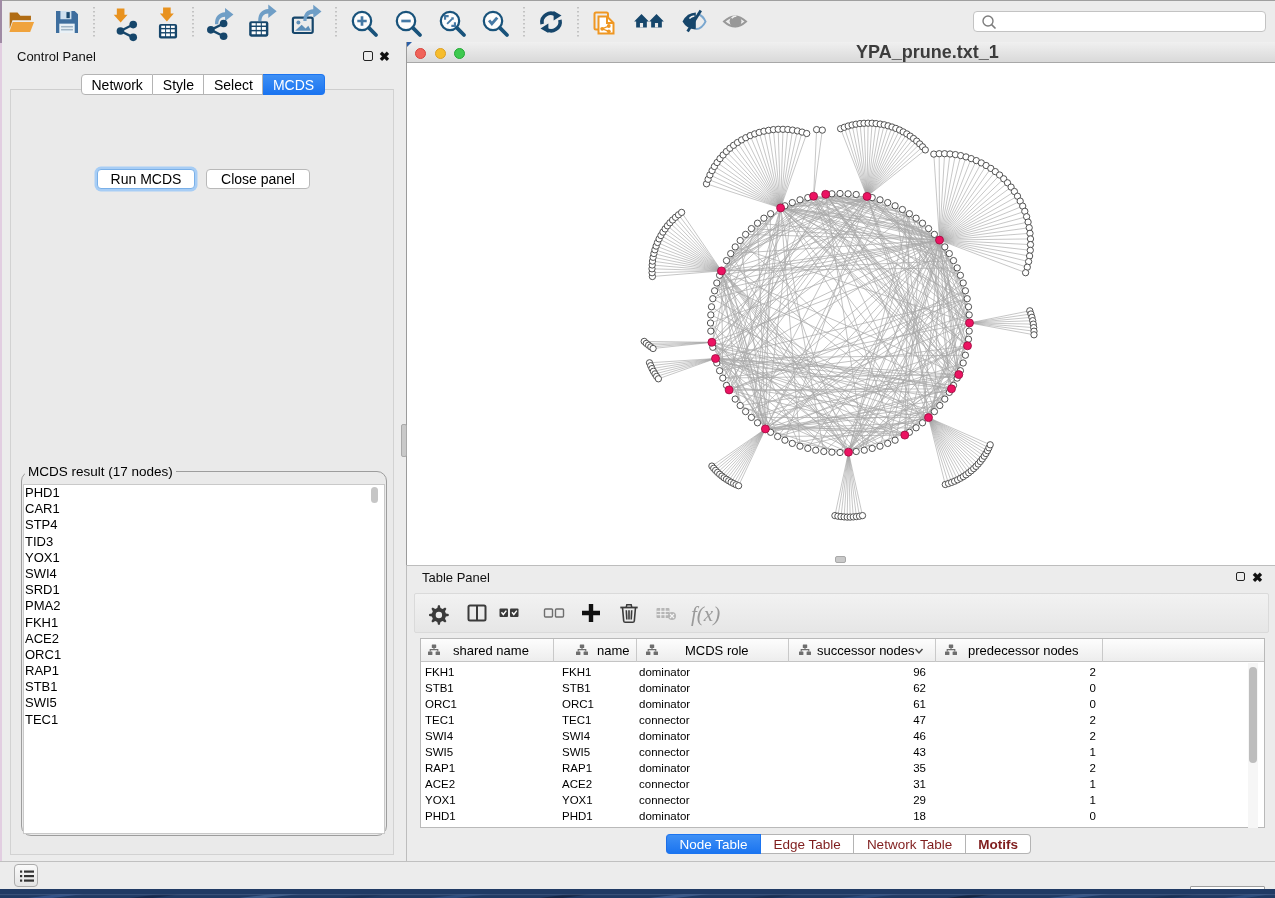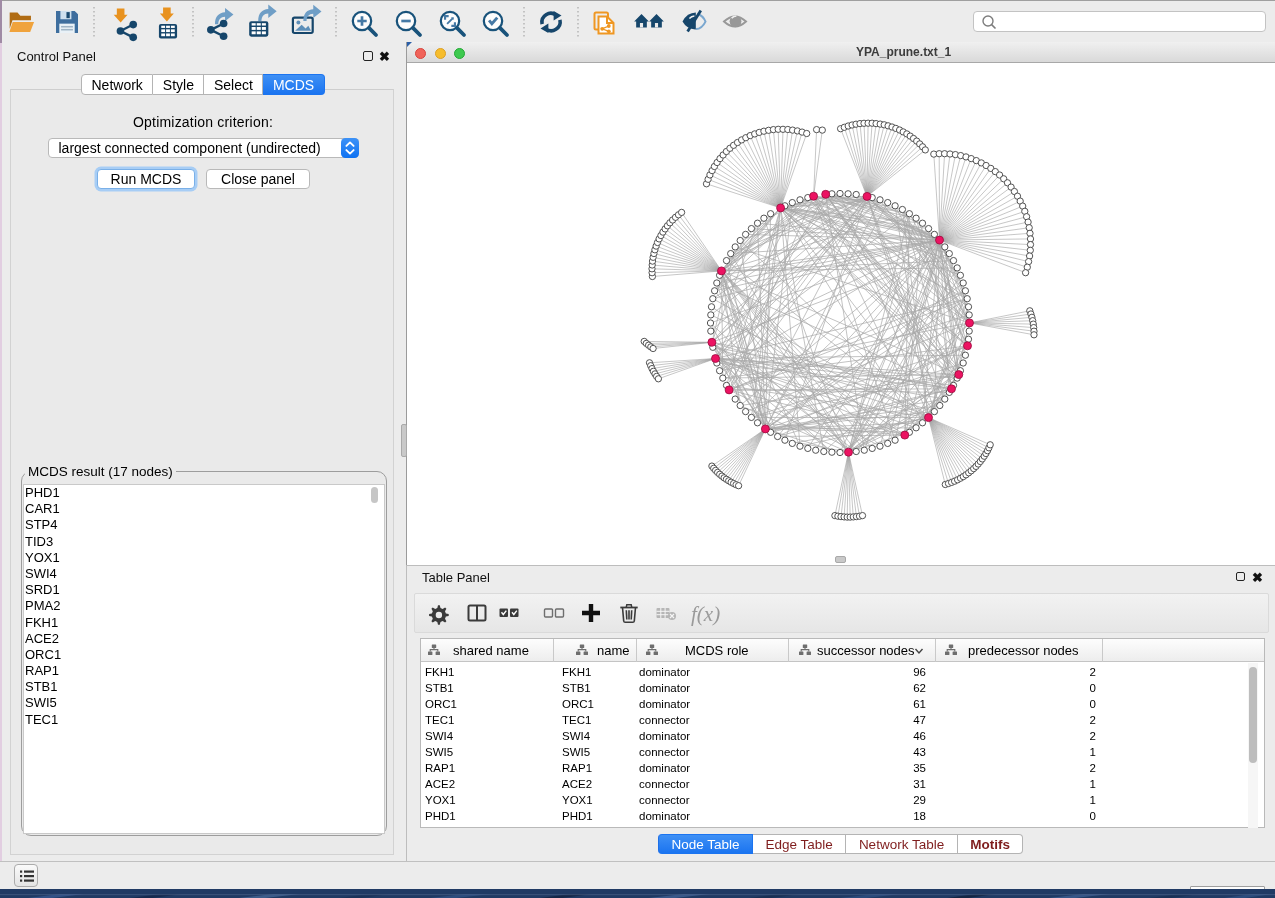--- a/index.html
+++ b/index.html
@@ -27,21 +27,21 @@
 #runbtn { box-shadow:0 0 0 2.5px #a7cdf5; border-color:#7ab0e8; }
 
 #fs { position:absolute; left:18px; top:470px; width:366px; height:365px; border:1px solid #9d9d9d; border-radius:10px; }
 #fs-legend { position:absolute; left:3px; top:-8px; background:#eaeaea; padding:0 3px; font-size:13.5px; color:#000; }
 #fs-list { position:absolute; left:1px; top:12px; width:362px; height:350px; background:#fff; border:1px solid #c9c9c9; font-size:13px; color:#000; }
 #fs-list div { height:16.2px; line-height:16.2px; padding-left:1px; }
 #fs-scroll { position:absolute; right:6px; top:2px; width:7px; height:74px; background:#c6c6c6; border-radius:4px; }
 
 #netwin { position:absolute; left:406px; top:42px; width:869px; height:523px; background:#fff; border-left:1px solid #9b9b9b; }
 #net-title { position:absolute; left:0; top:0; width:869px; height:21px; background:linear-gradient(#f0f0f0,#d9d9d9); border-bottom:1px solid #a8a8a8; }
-#net-title span { position:absolute; left:449px; top:0; font-size:12px; font-weight:bold; color:#3c3c3c; line-height:20px; }
+#net-title span { position:absolute; left:449px; top:0; font-size:18px; font-weight:bold; color:#3c3c3c; line-height:20px; }
 .tl { position:absolute; top:5.5px; width:11px; height:11px; border-radius:50%; }
 #net-canvas { position:absolute; left:0; top:21px; width:869px; height:502px; background:#fff; }
 
 #tpanel { position:absolute; left:406px; top:565px; width:869px; height:385px; background:#ececec; border-left:1px solid #bdbdbd; border-top:1px solid #bdbdbd; }
 #tp-title { position:absolute; left:15px; top:4px; font-size:13px; color:#111; }
 #tp-toolbar { position:absolute; left:7px; top:27px; width:855px; height:40px; background:linear-gradient(#f2f2f2,#e6e6e6); border:1px solid #dadada; border-radius:2px; }
 #tbl { position:absolute; left:13px; top:72px; width:845px; height:190px; background:#fff; border:1px solid #b9b9b9; }
 #tbl-head { position:absolute; left:0; top:0; width:843px; height:23px; background:linear-gradient(#fdfdfd,#ededed); border-bottom:1px solid #c4c4c4; }
 .hcell { position:absolute; top:0; height:23px; border-right:1px solid #c9c9c9; font-size:13px; color:#000; text-align:left; line-height:23px; }
 .hico { position:absolute; top:5px; width:12px; height:12px; }
@@ -206,29 +206,20 @@
   <div id="cp-title">Control Panel</div>
   <div class="wsq" style="left:361px;top:8px;"></div>
   <div class="wx" style="left:377px;top:6px;">✖</div>
   <div class="tabbar" style="left:79px;top:31px;">
     <div class="tab first">Network</div>
       <div class="tab">Style</div>
       <div class="tab">Select</div>
       <div class="tab sel last">MCDS</div>
   </div>
   <div id="cp-body">
-    <div id="opt-label" style="top:24px;">Optimization criterion:</div>
-    <div id="dropdown" style="left:36.5px;top:48px;">largest connected component (undirected)
-      <div id="dd-btn">
-          <svg width="18" height="20" viewBox="0 0 18 20" style="position:absolute;left:0;top:0">
-            <path d="M 5.4 7.9 L 9 4.4 L 12.6 7.9" fill="none" stroke="#fff" stroke-width="1.9" stroke-linecap="round" stroke-linejoin="round"></path>
-            <path d="M 5.4 12.1 L 9 15.6 L 12.6 12.1" fill="none" stroke="#fff" stroke-width="1.9" stroke-linecap="round" stroke-linejoin="round"></path>
-          </svg>
-        </div>
-    </div>
     <div class="btn" id="runbtn" style="left:86px;top:79px;width:98px;">Run MCDS</div>
     <div class="btn" style="left:195px;top:79px;width:104px;">Close panel</div>
     <div id="fs" style="left:10px;top:381px;">
       <div id="fs-legend">MCDS result (17 nodes)</div>
       <div id="fs-list">
         <div>PHD1</div>
           <div>CAR1</div>
           <div>STP4</div>
           <div>TID3</div>
           <div>YOX1</div>
@@ -1165,21 +1156,21 @@
         <span class="c1">PHD1</span>
         <span class="c2">PHD1</span>
         <span class="c3">dominator</span>
         <span class="c4">18</span>
         <span class="c5">0</span>
       </div>
     <div id="tbl-vscroll">
         <div id="tbl-vthumb"></div>
       </div>
   </div>
-  <div class="tabbar" style="left:251px;top:268px;">
+  <div class="tabbar" style="left:259px;top:268px;">
     <div class="btab first" style="background:linear-gradient(#3e90f5,#1b74f0);color:#fff;border-color:#1b74f0;border-radius:4px 0 0 4px;border-left:1px solid #1d6fe8;">Node Table</div>
     <div class="btab">Edge Table</div>
     <div class="btab">Network Table</div>
     <div class="btab" style="border-radius:0 4px 4px 0;font-weight:bold;">Motifs</div>
   </div>
 </div>
 <div id="statusbar">
   <div id="sb-btn">
       <svg width="22" height="21" viewBox="0 0 22 21" style="position:absolute;left:1px;top:1px">
 <g fill="#333">

